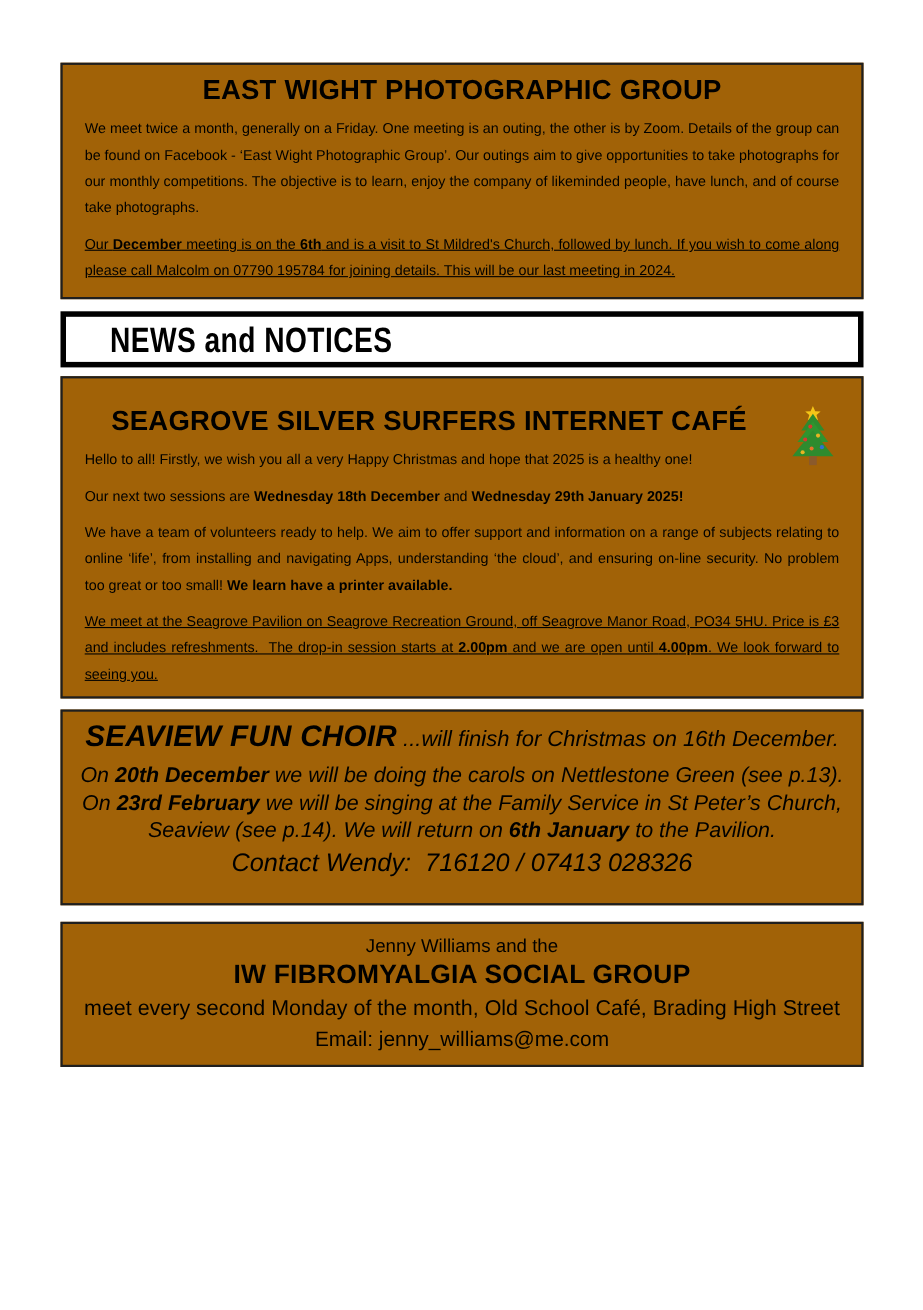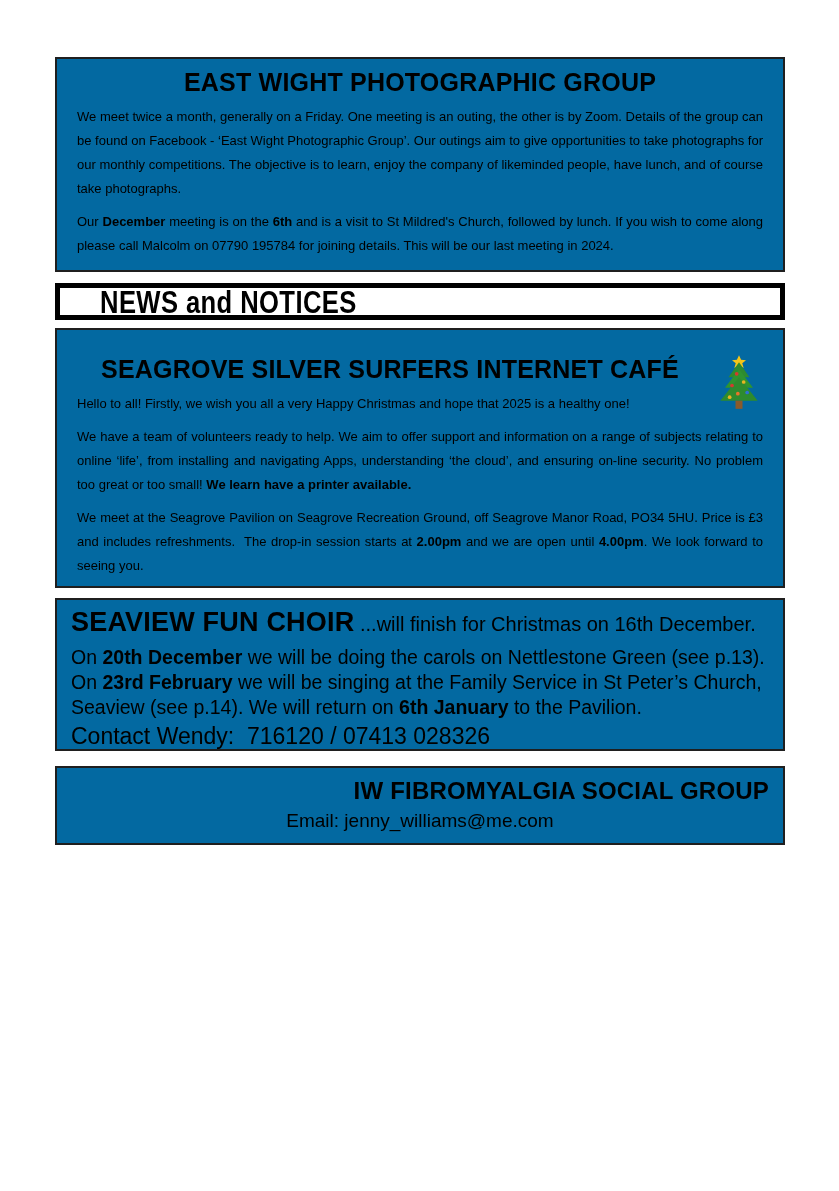--- a/index.html
+++ b/index.html
@@ -5,48 +5,48 @@
   html,body{margin:0;padding:0;background:#ffffff;}
   body{
     width:839px;height:1191px;
     font-family:"Liberation Sans", sans-serif;
     color:#000;
     box-sizing:border-box;
     overflow:hidden;
   }
   .page{padding:57px 54px 0 55px;box-sizing:border-box;}
 
-  .box{border:2px solid #1f1f1f;background:#0369a1;box-sizing:border-box;}
+  .box{border:2px solid #1f1f1f;background:#a16207;box-sizing:border-box;}
 
   
   .box-photo{padding:8px 20px 12px;}
   .sec-title{margin:0 0 8px;font-size:25px;line-height:1.2;text-align:center;font-weight:700;letter-spacing:.2px;}
   .just{text-align:justify;font-size:13px;line-height:24px;margin:0 0 9px;}
-  .just:last-child{margin-bottom:0;}
+  .just:last-child{margin-bottom:0;text-decoration:underline;}
 
   
-  .banner{margin-top:11px;border:5px solid #000;height:37px;display:flex;align-items:center;padding-left:40px;box-sizing:border-box;}
+  .banner{margin-top:11px;border:5px solid #000;height:51px;display:flex;align-items:center;padding-left:40px;box-sizing:border-box;}
   .banner-text{display:inline-block;font-weight:700;font-size:32px;line-height:1;transform:scaleX(.8);transform-origin:0 50%;white-space:nowrap;letter-spacing:.5px;}
 
   
   .box-seagrove{margin-top:8px;padding:24px 20px 8px;}
   .tree{float:right;width:48px;height:56px;margin:0 0 4px 12px;}
   .p-volunteers{font-size:18px;line-height:24px;text-align:justify;text-align-last:justify;margin:0;}
 
   
-  .box-choir{margin-top:10px;padding:7px 14px 0;}
+  .box-choir{margin-top:10px;padding:7px 14px 24px;text-align:center;font-style:italic;}
   .choir-head{margin:0 0 6px;font-size:20px;line-height:30px;}
   .choir-title{font-size:27px;font-weight:700;letter-spacing:.2px;}
   .choir-body{margin:0 0 4px;font-size:19.5px;line-height:25px;}
   .choir-contact{margin:0;font-size:23px;line-height:25px;}
 
   
   .box-fibro{margin-top:15px;padding:9px 14px 10px;text-align:center;}
   .fibro-line1{margin:0 0 2px;font-size:17px;line-height:22px;}
-  .fibro-title{margin:0 0 4px;font-size:24px;line-height:28px;font-weight:700;letter-spacing:.2px;text-align:right;}
+  .fibro-title{margin:0 0 4px;font-size:24px;line-height:28px;font-weight:700;letter-spacing:.2px;}
   .fibro-line3{margin:0 0 5px;font-size:19.5px;line-height:24px;}
   .fibro-line4{margin:0;font-size:19px;line-height:24px;}
 
   .b{font-weight:700;}
   .i{font-style:italic;}
 </style>
 </head>
 <body>
 
 <div class="page">
@@ -70,28 +70,31 @@
       <rect x="17" y="40" width="6" height="7" fill="#8b5a2b"></rect>
       <circle cx="18" cy="17" r="1.6" fill="#d43a2f"></circle>
       <circle cx="24" cy="24" r="1.6" fill="#e8b422"></circle>
       <circle cx="14" cy="27" r="1.6" fill="#d43a2f"></circle>
       <circle cx="27" cy="33" r="1.6" fill="#2f6fd4"></circle>
       <circle cx="19" cy="34" r="1.6" fill="#e8742a"></circle>
       <circle cx="12" cy="37" r="1.6" fill="#e8b422"></circle>
     </svg>
     <h2 class="sec-title">SEAGROVE SILVER SURFERS INTERNET CAFÉ</h2>
     <p class="just">Hello to all! Firstly, we wish you all a very Happy Christmas and hope that 2025 is a healthy one!</p>
+    <p class="just"><span>Our next two sessions are </span><span class="b">Wednesday 18th December</span><span> and </span><span class="b">Wednesday 29th January 2025!</span></p>
     <p class="just"><span>We have a team of volunteers ready to help. We aim to offer support and information on a range of subjects relating to online ‘life’, from installing and navigating Apps, understanding ‘the cloud’, and ensuring on-line security. No problem too great or too small! </span><span class="b">We learn have a printer available.</span></p>
     <p class="just"><span>We meet at the Seagrove Pavilion on Seagrove Recreation Ground, off Seagrove Manor Road, PO34 5HU. Price is £3 and includes refreshments.&nbsp; The drop-in session starts at </span><span class="b">2.00pm</span><span> and we are open until </span><span class="b">4.00pm</span><span>. We look forward to seeing you.</span></p>
   </section>
 
   <section class="box box-choir">
     <p class="choir-head"><span class="choir-title">SEAVIEW FUN CHOIR</span><span> ...will finish for Christmas on 16th December.</span></p>
     <p class="choir-body"><span>On </span><span class="b">20th December</span><span> we will be doing the carols on Nettlestone Green (see p.13). On </span><span class="b">23rd February</span><span> we will be singing at the Family Service in St Peter’s Church, Seaview (see p.14). We will return on </span><span class="b">6th January</span><span> to the Pavilion.</span></p>
     <p class="choir-contact">Contact Wendy:&nbsp; 716120 / 07413 028326</p>
   </section>
 
   <section class="box box-fibro">
+    <p class="fibro-line1">Jenny Williams and the</p>
     <p class="fibro-title">IW FIBROMYALGIA SOCIAL GROUP</p>
+    <p class="fibro-line3">meet every second Monday of the month, Old School Café, Brading High Street</p>
     <p class="fibro-line4">Email: jenny_williams@me.com</p>
   </section>
 
 </div>
 
 </body></html>

